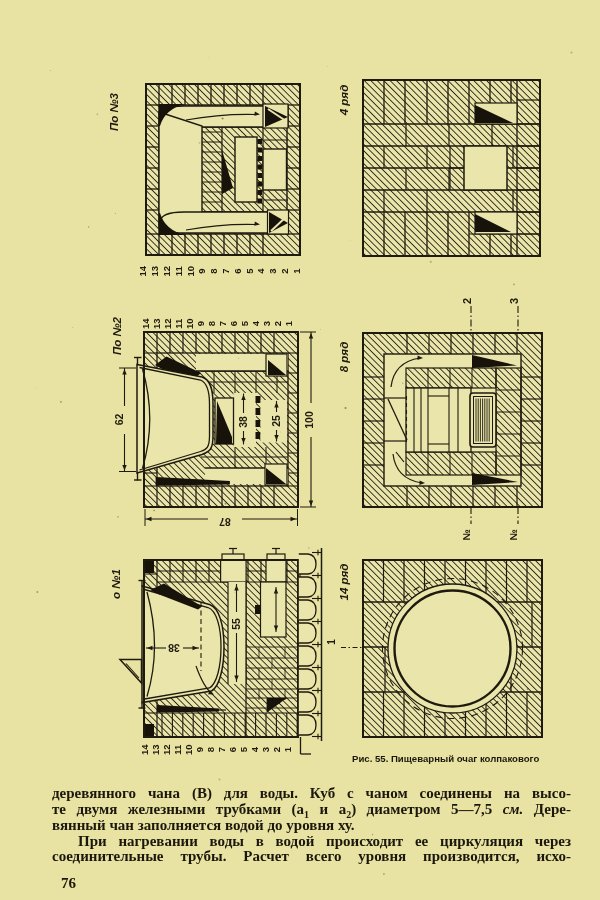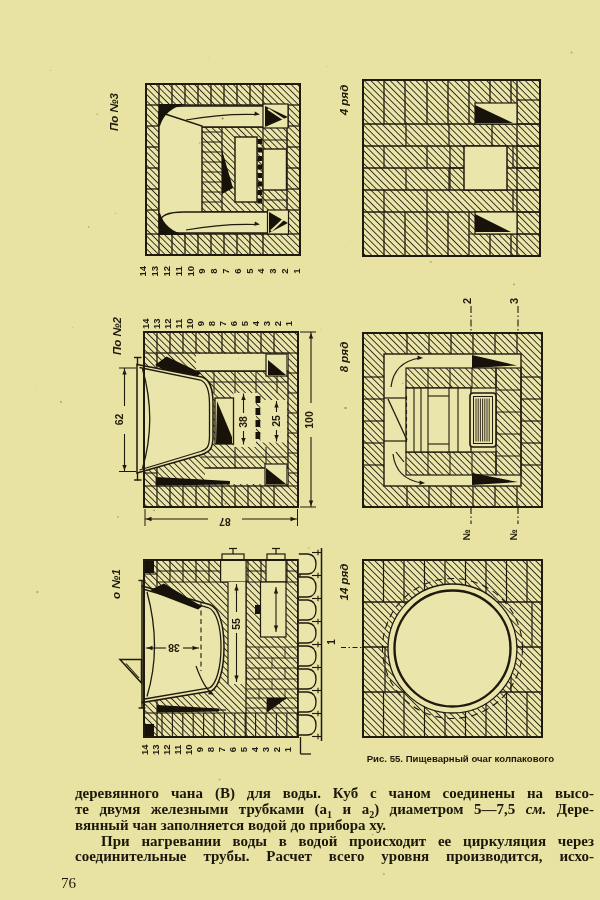--- a/index.html
+++ b/index.html
@@ -1,18 +1,18 @@
 <!DOCTYPE html>
 <html><head><meta charset="utf-8"><style>
 html,body{margin:0;padding:0}
 body{width:600px;height:900px;background:#e8e3a2;overflow:hidden;position:relative;font-family:"Liberation Serif",serif;filter:blur(0.35px)}
-.bt{position:absolute;left:75px;width:519px;color:#1c170c;font-weight:bold;font-size:15px;line-height:15.7px;text-align:justify}
+.bt{position:absolute;left:52px;width:519px;color:#1c170c;font-weight:bold;font-size:15px;line-height:15.7px;text-align:justify}
 .jl{text-align-last:justify}
-#cap{position:absolute;left:352px;top:753px;width:202px;text-align:right;white-space:nowrap;font-family:"Liberation Sans",sans-serif;font-weight:bold;font-size:9.6px;color:#1c170c}
-#pg{position:absolute;left:61px;top:874.5px;font-size:15px;font-weight:normal;color:#1c170c}
+#cap{position:absolute;left:352px;top:753px;width:202px;text-align:left;white-space:nowrap;font-family:"Liberation Sans",sans-serif;font-weight:bold;font-size:9.6px;color:#1c170c}
+#pg{position:absolute;left:61px;top:874.5px;font-size:15px;font-weight:bold;color:#1c170c}
 sub{font-size:10px}
 </style></head><body>
 <svg width="600" height="900" style="position:absolute;left:0;top:0">
 <defs>
 <pattern id="h" width="4.55" height="4.55" patternUnits="userSpaceOnUse" patternTransform="rotate(-45)">
 <line x1="0" y1="0" x2="0" y2="4.55" stroke="#221c0d" stroke-width="1.72"></line>
 </pattern>
 </defs>
 <rect x="146" y="84" width="154" height="171" fill="#eae5aa"></rect>
 <rect x="146" y="84" width="154" height="171" fill="url(#h)"></rect>
@@ -573,15 +573,15 @@
 <circle cx="208.8" cy="57.6" r="0.40" fill="#4a422a" opacity="0.30"></circle>
 <circle cx="72.8" cy="327.6" r="0.42" fill="#4a422a" opacity="0.56"></circle>
 <circle cx="365.0" cy="140.9" r="0.58" fill="#4a422a" opacity="0.37"></circle>
 <circle cx="222.6" cy="118.6" r="0.99" fill="#4a422a" opacity="0.60"></circle>
 <circle cx="280.6" cy="432.0" r="0.46" fill="#4a422a" opacity="0.29"></circle>
 <circle cx="210.3" cy="241.8" r="0.98" fill="#4a422a" opacity="0.31"></circle>
 </svg>
 <div id="cap">Рис. 55. Пищеварный очаг колпакового</div>
 <div class="bt jl" style="top:786.4px">деревянного чана (В) для воды. Куб с чаном соединены на высо-</div>
 <div class="bt jl" style="top:802.1px">те двумя железными трубками (а<sub>1</sub> и а<sub>2</sub>) диаметром 5—7,5 <i>см.</i> Дере-</div>
-<div class="bt" style="top:817.9px">вянный чан заполняется водой до прибора ху.</div>
+<div class="bt" style="top:817.9px">вянный чан заполняется водой до уровня ху.</div>
 <div class="bt jl" style="top:833.6px;text-indent:26px">При нагревании воды в водой происходит ее циркуляция через</div>
 <div class="bt jl" style="top:849.4px">соединительные трубы. Расчет всего уровня производится, исхо-</div>
 <div id="pg">76</div>
 </body></html>

